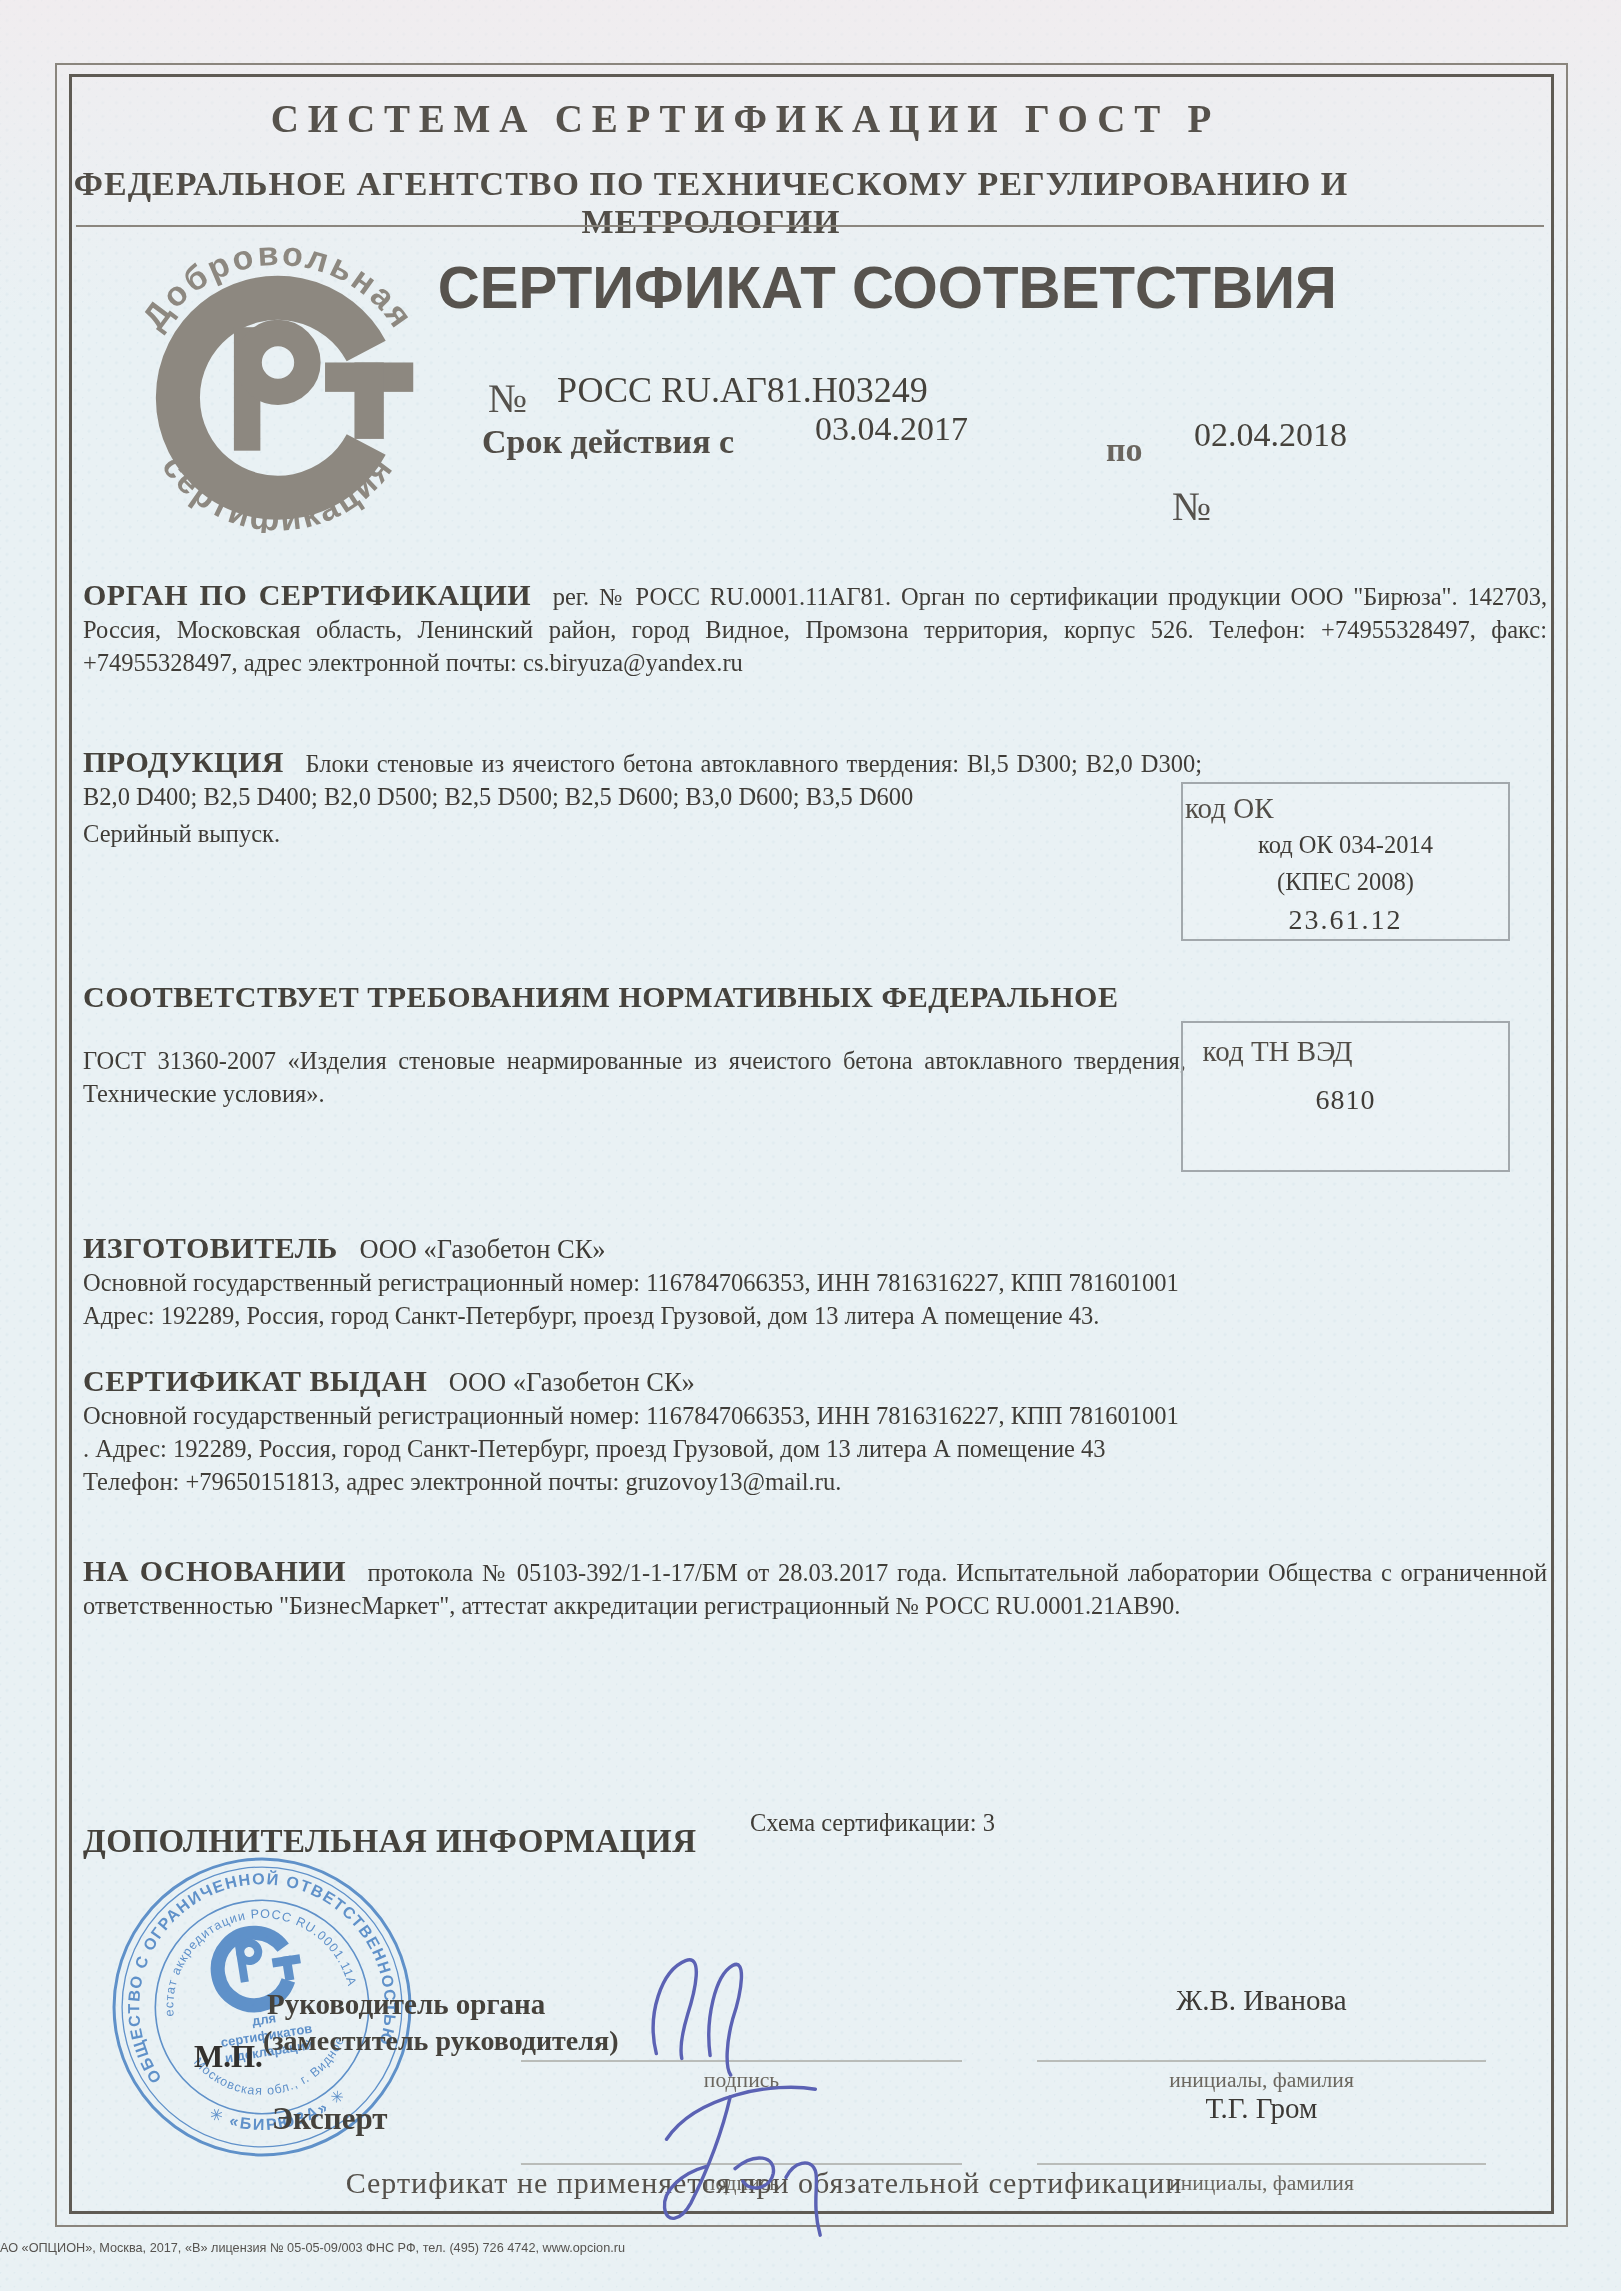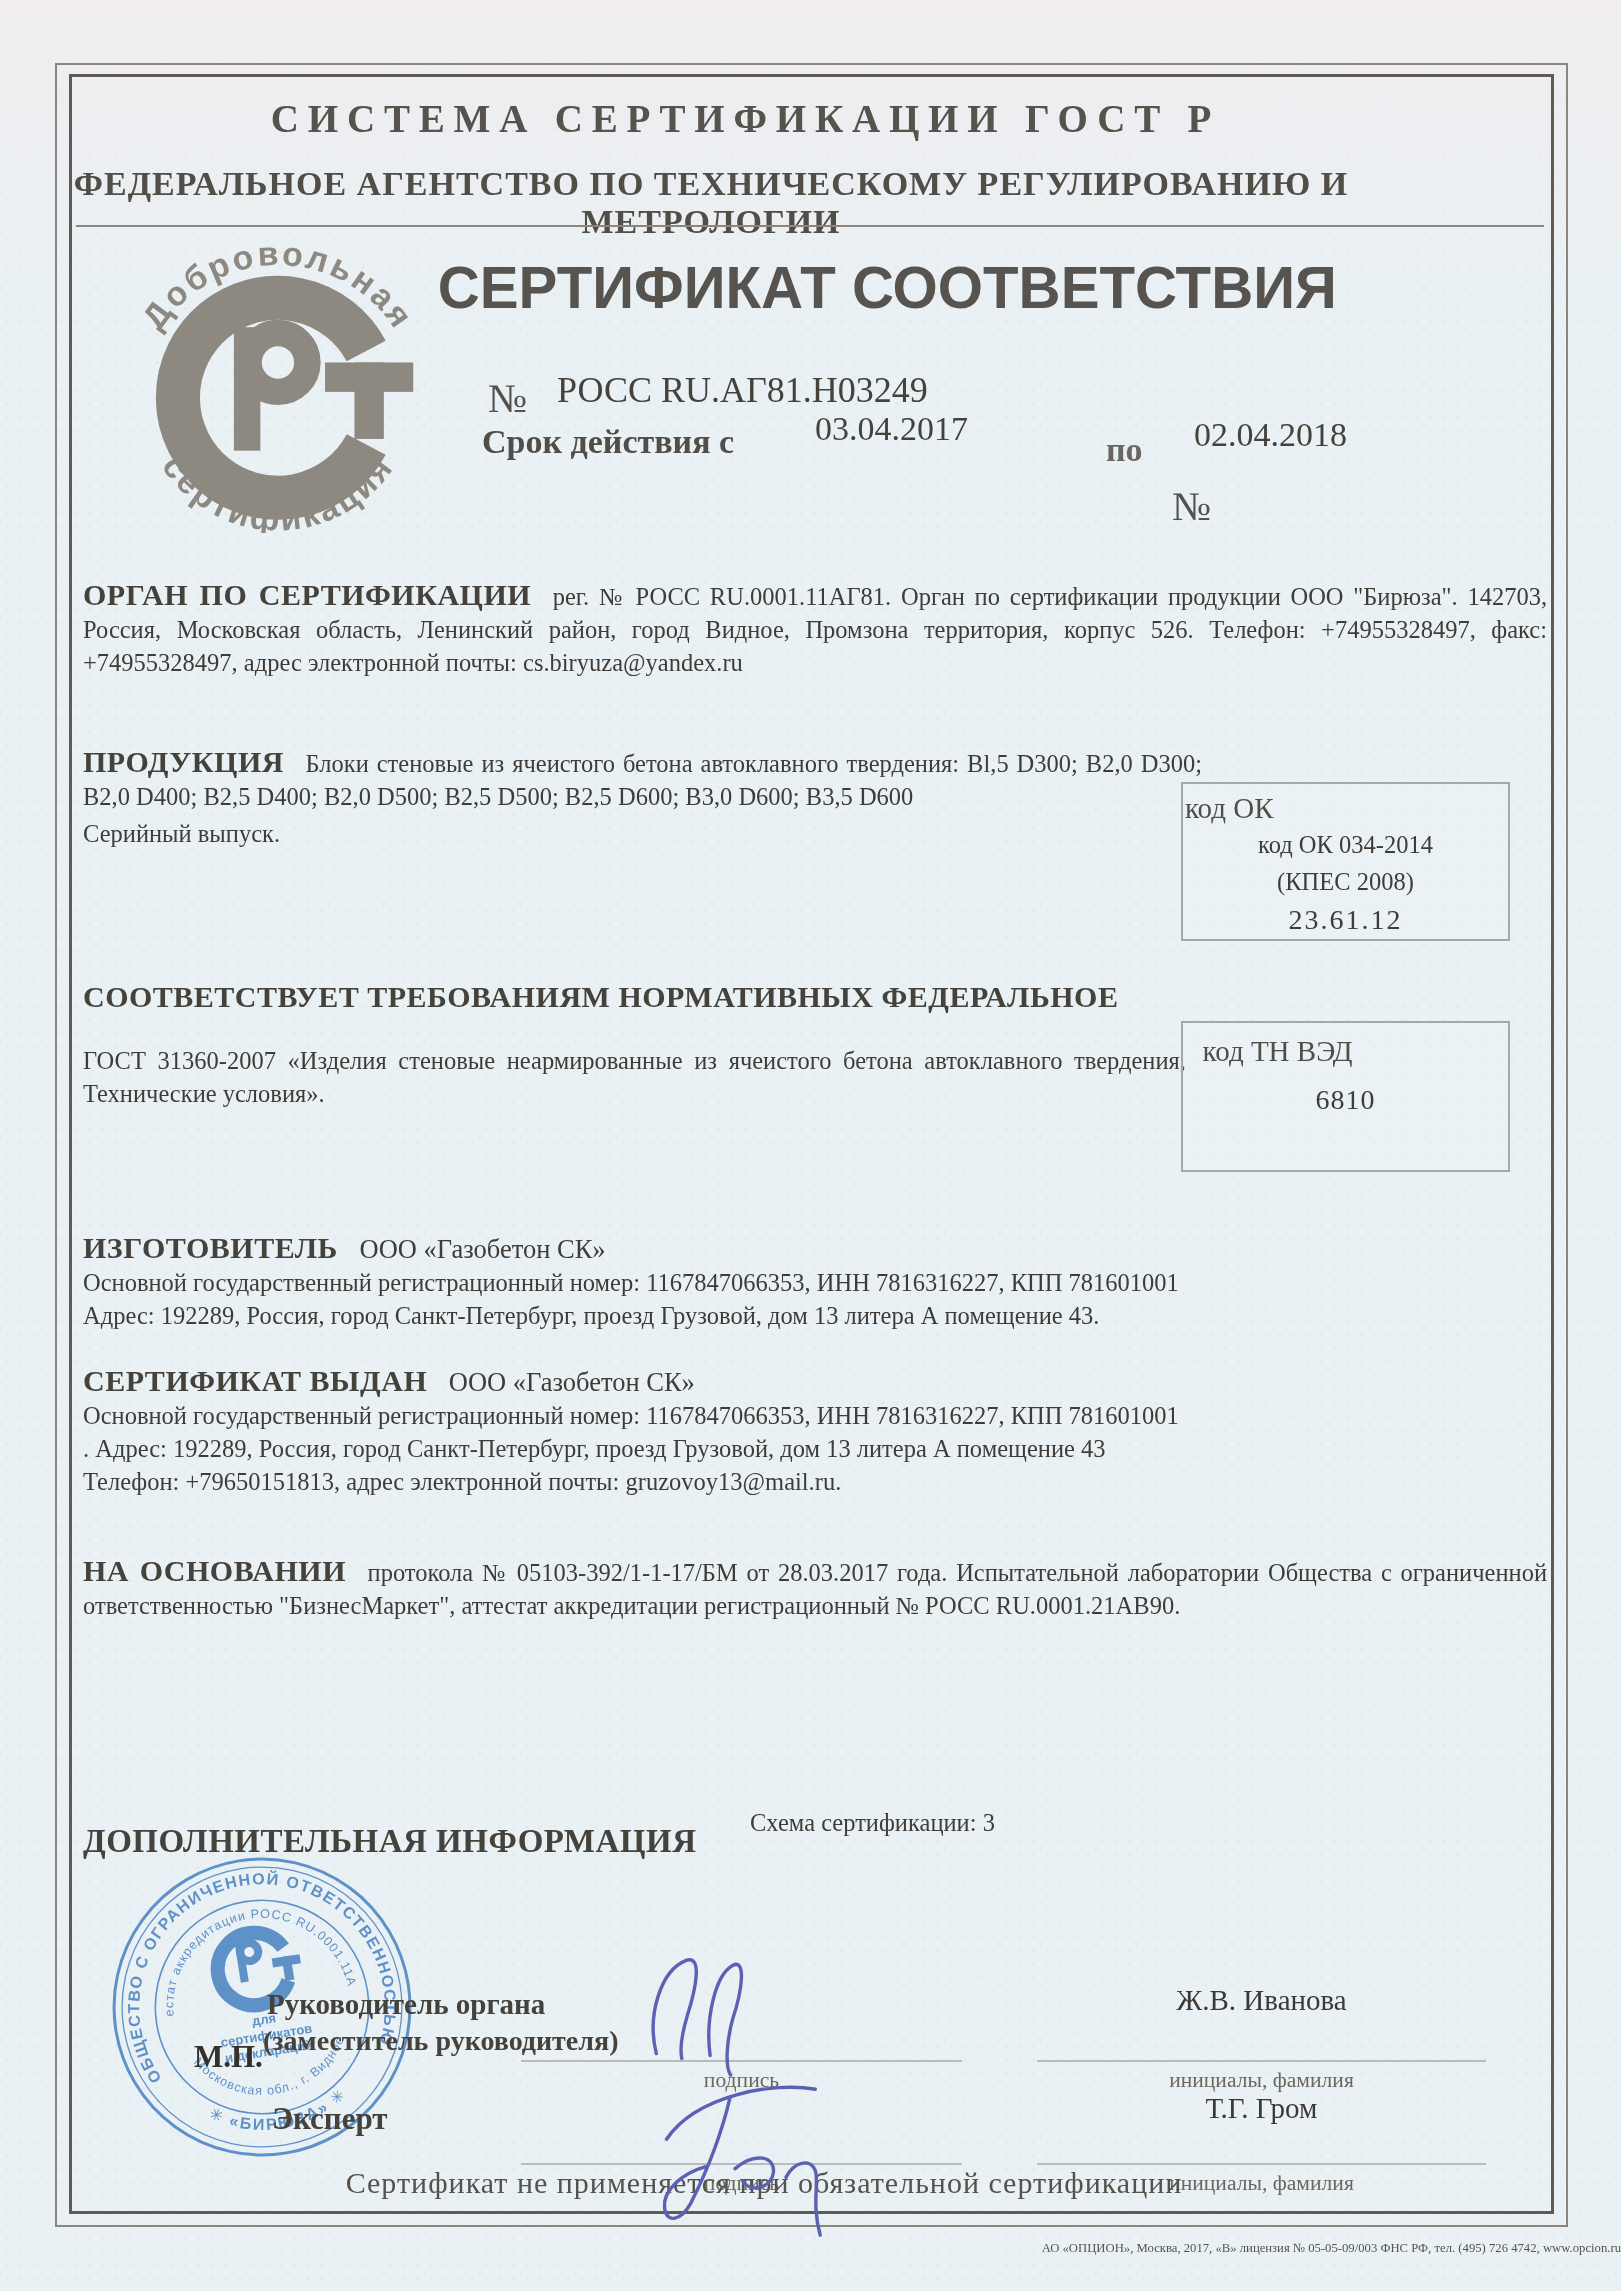--- a/index.html
+++ b/index.html
@@ -68,22 +68,22 @@
   .line-n2{left:1037px;top:2163px;width:449px;}
   .cap{font-size:21.6px;color:#6b675f;text-align:center;}
   .cap-s1{left:521px;top:2068px;width:441px;}
   .cap-n1{left:1037px;top:2068px;width:449px;}
   .cap-s2{left:521px;top:2171px;width:441px;}
   .cap-n2{left:1037px;top:2171px;width:449px;}
   .name1{left:1037px;top:1984px;width:449px;text-align:center;font-size:29px;color:#3c3935;}
   .expert-label{left:272px;top:2101px;font-size:31px;font-weight:bold;color:#45423c;}
   .name2{left:1037px;top:2092px;width:449px;text-align:center;font-size:29px;color:#3c3935;}
   .note{left:83px;top:2166px;width:1362px;text-align:center;font-size:30px;color:#55514b;letter-spacing:1px;}
-  .print-info{left:0;top:2241px;width:1621px;text-align:right;
-    font-family:Liberation Serif, serif;font-size:12.7px;color:#56534f;}
+  .print-info{left:0;top:2241px;width:1302px;text-align:left;
+    font-family:Liberation Sans, sans-serif;font-size:12.7px;color:#56534f;}
   .sig{position:absolute;z-index:4;}
   .sig path{fill:none;stroke:#5b62b4;stroke-width:3.5;stroke-linecap:round;}
 </style>
 </head>
 <body>
 
 <div id="paper">
   <div class="frame-outer"></div>
   <div class="frame-inner"></div>
 

